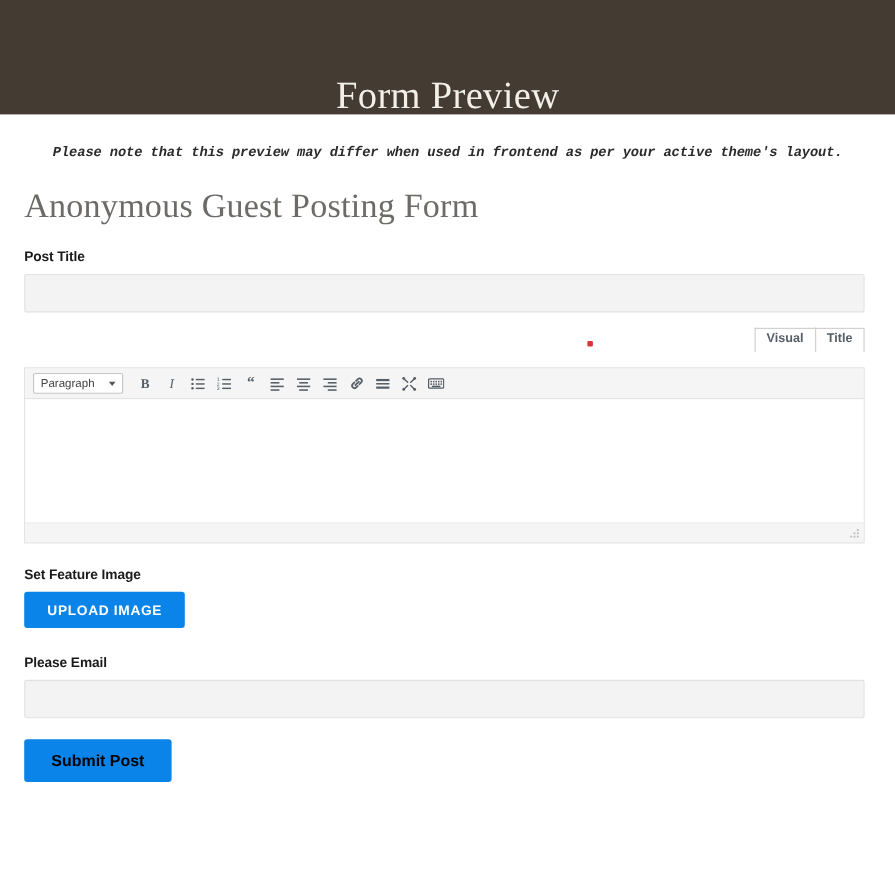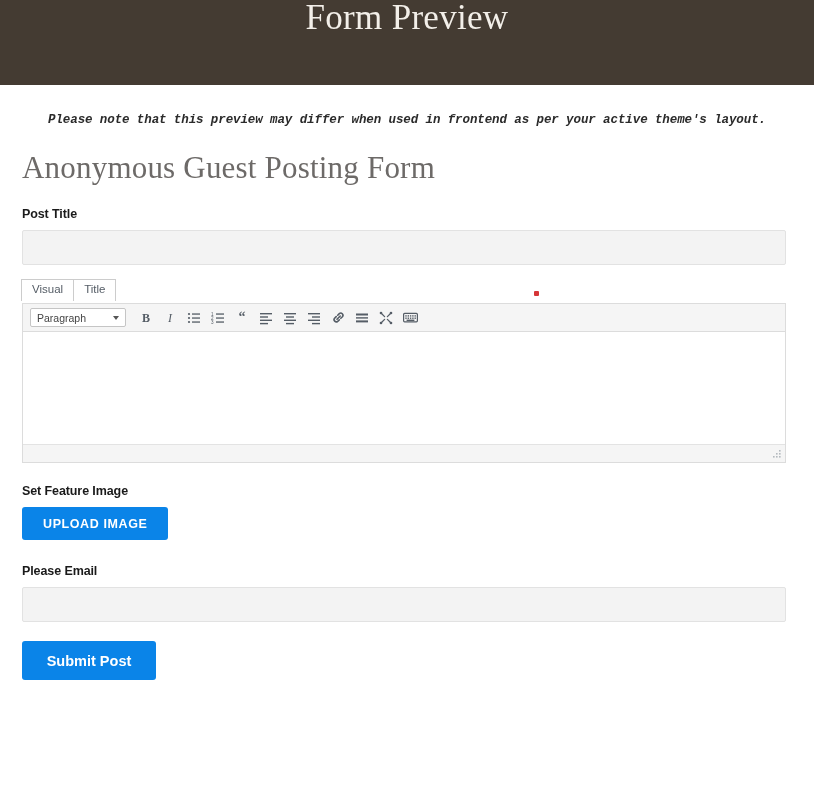--- a/index.html
+++ b/index.html
@@ -7,24 +7,24 @@
     margin: 0; padding: 0;
     width: 814px; height: 809px;
     background: #ffffff;
     font-family: "Liberation Sans", sans-serif;
     overflow: hidden;
   }
 
   
   .header-bar {
     width: 814px;
-    height: 85px;
+    height: 104px;
     background: #443b32;
     display: flex;
-    align-items: flex-start;
+    align-items: flex-end;
     justify-content: center;
   }
   .header-title {
     font-family: "Liberation Serif", serif;
     font-size: 35px;
     font-weight: 400;
     color: #f3efe9;
     letter-spacing: 0.3px;
     line-height: 1;
   }
@@ -86,24 +86,25 @@
   }
 
   .field-block { margin-bottom: 14px; }
   .field-block.content-block { margin-bottom: 21px; }
 
   
   .editor-wrap { position: relative; width: 764px; }
 
   .editor-tabs {
     display: flex;
-    justify-content: flex-start;
+    justify-content: flex-end;
     height: 22px;
     align-items: flex-end;
-    margin-bottom: 2px;
+    margin-bottom: 14px;
+    font-weight: bold;
   }
   .editor-tab {
     font-size: 11.5px;
     color: #555d66;
     background: #ffffff;
     border: 1px solid #cccccc;
     border-bottom: none;
     padding: 3px 10px 4px 10px;
     line-height: 1.2;
     margin-left: -1px;
@@ -129,21 +130,21 @@
   .editor-toolbar {
     display: flex;
     align-items: center;
     height: 28px;
     background: #f5f5f5;
     border-bottom: 1px solid #dcdcdc;
     padding: 0 4px;
   }
 
   .para-select {
-    width: 96px;
+    width: 82px;
     height: 19px;
     background: #ffffff;
     border: 1px solid #c5c5c5;
     border-radius: 2px;
     font-size: 10.5px;
     color: #444;
     display: flex;
     align-items: center;
     padding-left: 6px;
     margin-right: 9px;
@@ -196,21 +197,21 @@
     font-weight: 700;
     letter-spacing: 0.6px;
     height: 33px;
     padding: 0 21px;
     cursor: pointer;
     font-family: "Liberation Sans", sans-serif;
   }
 
   .submit-btn {
     background: #0a84e8;
-    color: #ffffff;
+    color: #000000;
     border: none;
     border-radius: 3px;
     font-size: 14.5px;
     font-weight: 700;
     height: 39px;
     width: 134px;
     cursor: pointer;
     font-family: "Liberation Sans", sans-serif;
   }
 

